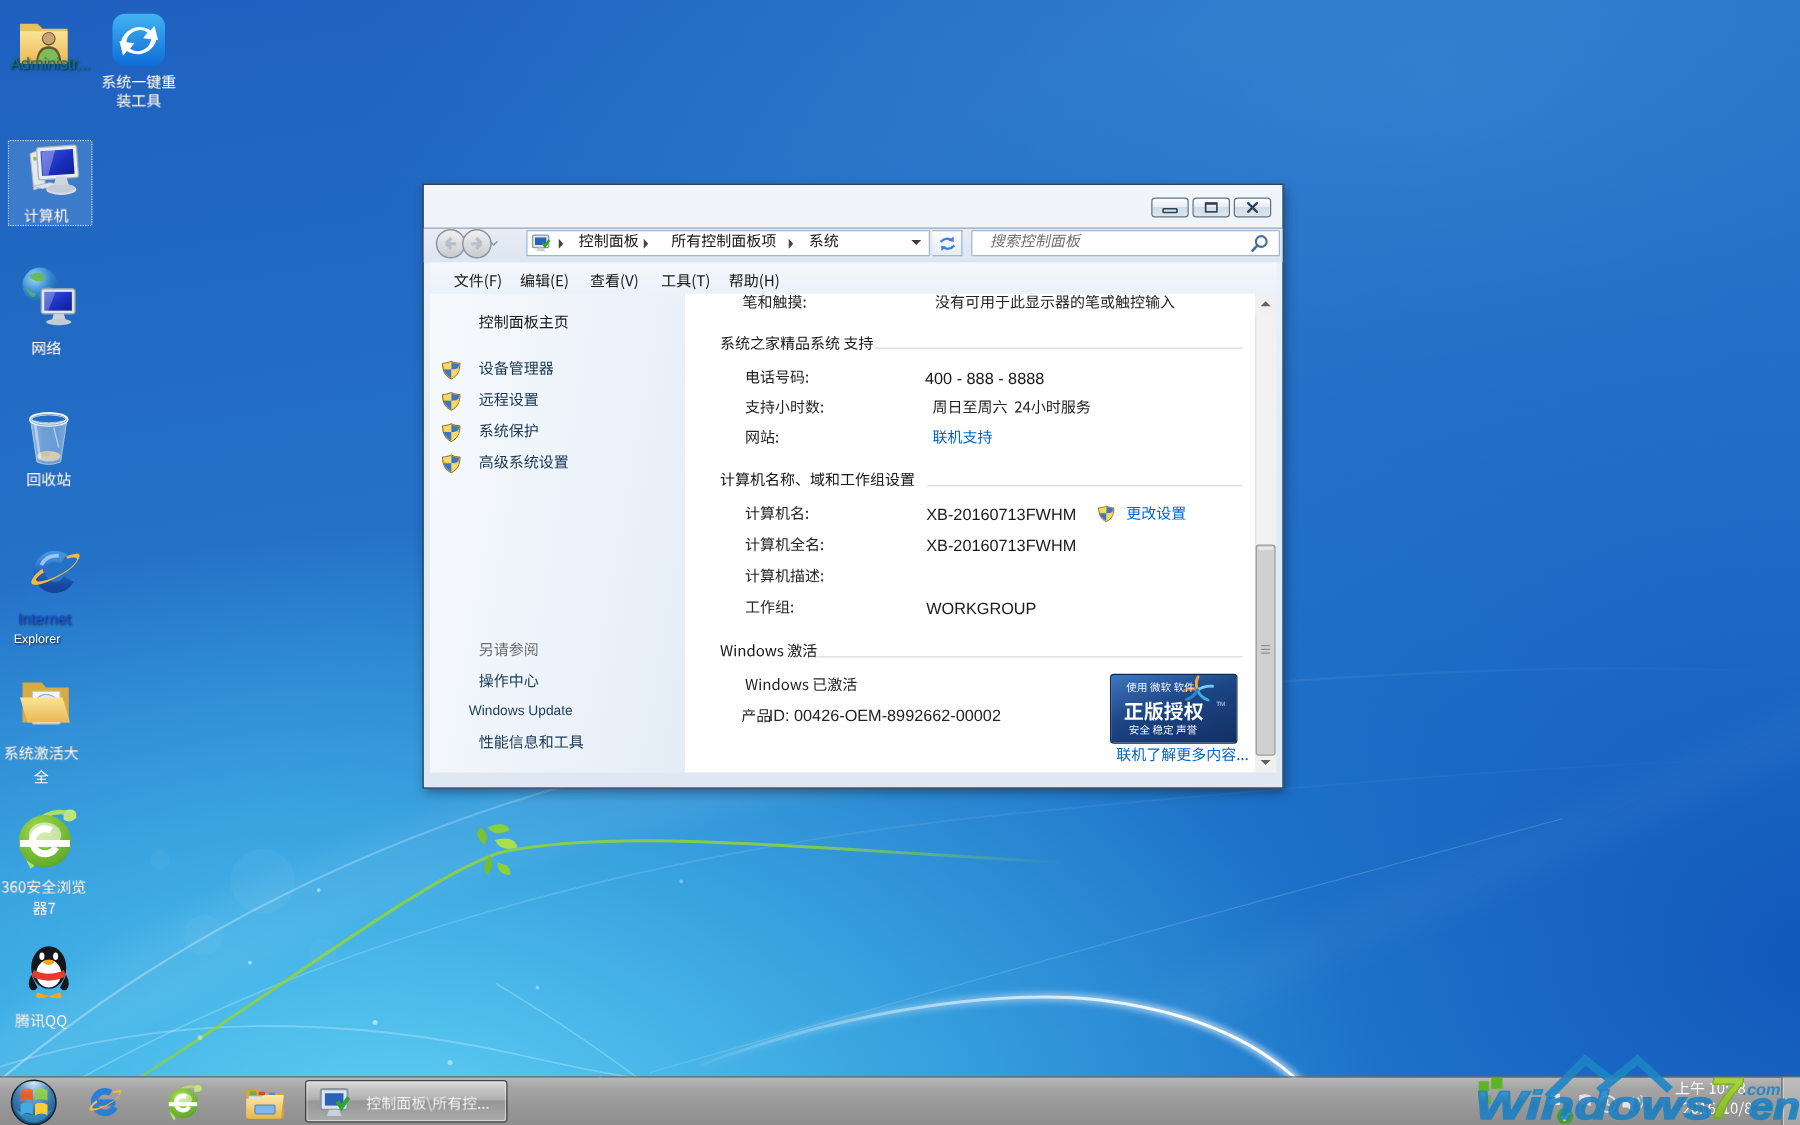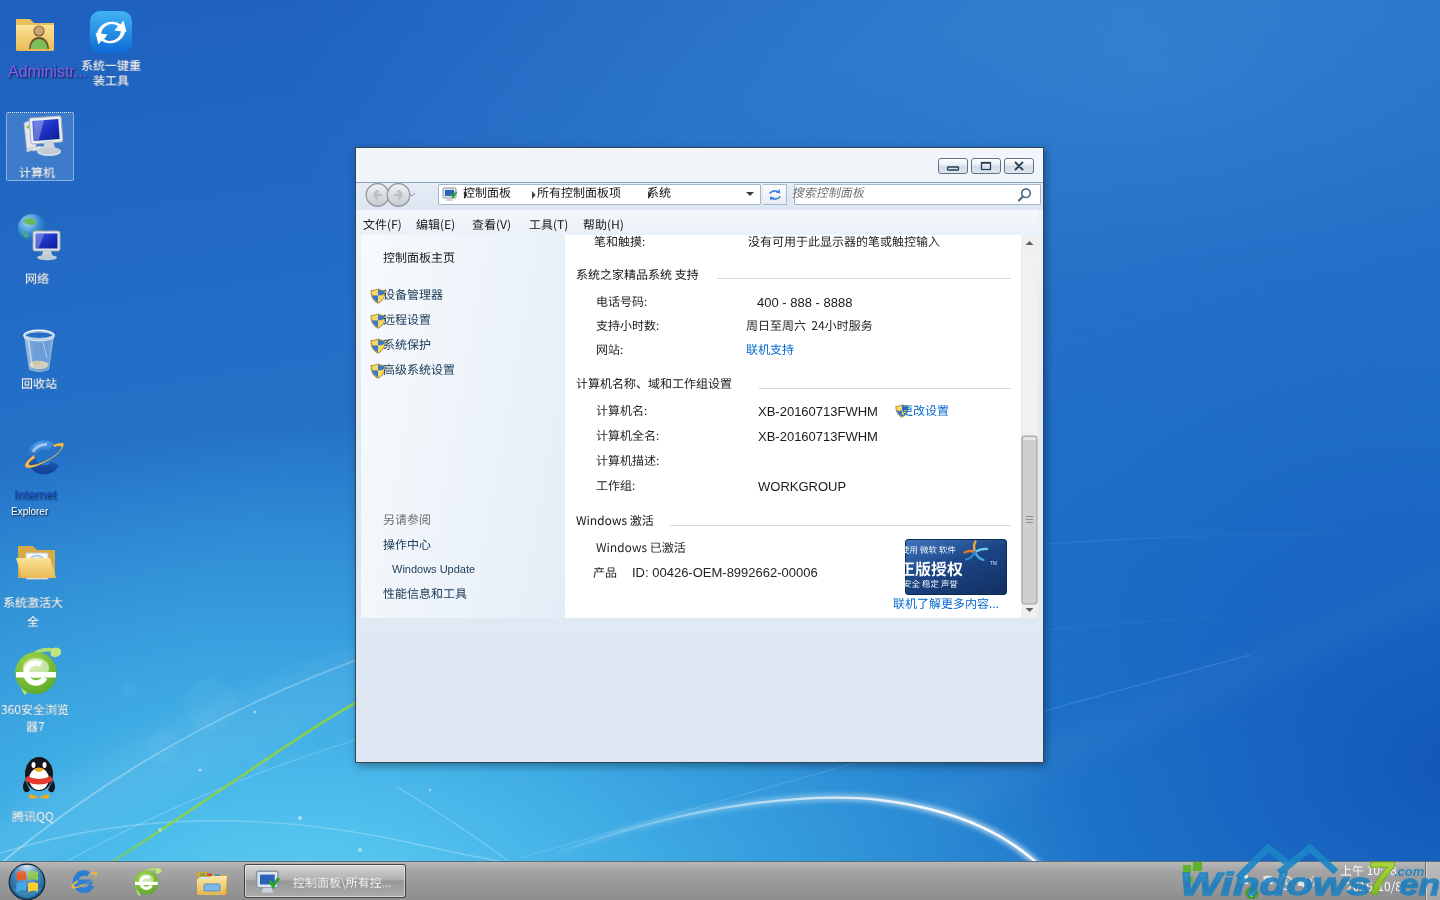--- a/index.html
+++ b/index.html
@@ -1,21 +1,21 @@
 <!DOCTYPE html>
 <html><head><meta charset="utf-8"><style>
 *{margin:0;padding:0;box-sizing:border-box}
 html,body{width:1440px;height:900px;overflow:hidden;font-family:"Liberation Sans",sans-serif;}
 #root{position:relative;width:1440px;height:900px;overflow:hidden}
 .abs{position:absolute}
 .lat{position:absolute;white-space:pre;line-height:1}
 svg{display:block}
 #cjk{position:absolute;left:0;top:0;pointer-events:none}
 
-#win{position:absolute;left:355px;top:147px;width:689px;height:616px;
+#win{position:absolute;left:338px;top:147px;width:689px;height:484px;
  border:1px solid #31465a;background:linear-gradient(#f2f6fb,#e2eaf4 40%,#dfe7f2);
  box-shadow:2px 3px 8px rgba(0,0,0,.35);}
 #navstrip{position:absolute;left:0;top:34px;width:687px;height:28px;
  background:linear-gradient(#e7edf6,#dce5f1);border-top:1px solid #8fa4ba;}
 #menubar{position:absolute;left:5px;top:62px;width:677px;height:25px;
  background:linear-gradient(#f4f8fc,#eaf1f8);}
 #navpane{position:absolute;left:5px;top:87px;width:204px;height:383px;
  background:linear-gradient(100deg,#f7fafd,#eaf1f9 70%,#e4edf7);}
 #content{position:absolute;left:209px;top:87px;width:456px;height:383px;background:#fff;}
 #vscroll{position:absolute;left:665px;top:87px;width:17px;height:383px;background:#f2f1f1;border-left:1px solid #e4e4e4;}
@@ -248,21 +248,21 @@
  <ellipse cx="19" cy="27" rx="10" ry="11" fill="#fff"></ellipse>
  <ellipse cx="13.5" cy="13" rx="2" ry="3" fill="#fff"></ellipse>
  <ellipse cx="24.5" cy="13" rx="2" ry="3" fill="#fff"></ellipse>
  <path d="M14 17 q5 -3 10 0 q-2 3 -5 3 q-3 0 -5 -3z" fill="#f5a81c"></path>
  <path d="M7 24 q12 6 24 0 l2 5 q-14 7 -28 0 z" fill="#e43b2f"></path>
  <path d="M5 28 q-4 8 0 12 q3 1 5 -2 z" fill="#14171c"></path>
  <path d="M33 28 q4 8 0 12 q-3 1 -5 -2 z" fill="#14171c"></path>
  <path d="M10 42 q-3 4 1 4.5 q5 0.5 8 -1.5 z" fill="#f5a81c"></path>
  <path d="M28 42 q3 4 -1 4.5 q-5 0.5 -8 -1.5 z" fill="#f5a81c"></path>
 </svg>
-<span class="lat" style="left:8px;top:64px;font-size:16px;color:#8b5cf6;text-shadow:1px 1px 2px rgba(0,0,0,.8)">Administr...</span>
+<span class="lat" style="left:8px;top:44px;font-size:13px;color:#0f766e;text-shadow:1px 1px 2px rgba(0,0,0,.8)">Administr...</span>
 <span class="lat" style="left:14px;top:489px;font-size:12.5px;color:#1d4ed8;text-shadow:1px 1px 2px rgba(0,0,0,.8)">Internet</span>
 <span class="lat" style="left:11px;top:507px;font-size:10px;color:#fff;text-shadow:1px 1px 2px rgba(0,0,0,.8)">Explorer</span>
 
 <div id="win">
  <div class="capbtn" style="left:582px">
         <svg width="28" height="14" viewBox="0 0 28 14">
           <rect x="8.5" y="8" width="11" height="3" rx="0.5" fill="none" stroke="#2a4257" stroke-width="1.3"></rect>
         </svg>
       </div>
  <div class="capbtn" style="left:615px">
@@ -365,21 +365,21 @@
 
  <div class="hr" style="left:361px;top:130px;width:294px"></div>
  <div class="hr" style="left:403px;top:240px;width:252px"></div>
  <div class="hr" style="left:314px;top:377px;width:341px"></div>
 
  <span class="lat" style="left:401px;top:148px;font-size:13px;color:#1a1a1a">400 - 888 - 8888</span>
  <span class="lat" style="left:402px;top:257px;font-size:13px;color:#1a1a1a">XB-20160713FWHM</span>
  <span class="lat" style="left:402px;top:282px;font-size:13px;color:#1a1a1a">XB-20160713FWHM</span>
  <span class="lat" style="left:402px;top:332px;font-size:13px;color:#1a1a1a">WORKGROUP</span>
  <span class="lat" style="left:36px;top:416px;font-size:11px;color:#1c3a57">Windows Update</span>
- <span class="lat" style="left:276px;top:418px;font-size:13px;color:#242424">ID: 00426-OEM-8992662-00006</span>
+ <span class="lat" style="left:276px;top:418px;font-size:13px;color:#242424">ID: 00426-OEM-8992662-00002</span>
 
  <div class="abs" style="left:549px;top:391px;width:102px;height:56px;border-radius:3px;border:1px solid #0c2a52;background:linear-gradient(160deg,#3e76c0,#1c4584 45%,#122f63)"></div>
  <svg class="abs" style="left:598px;top:391px" width="46" height="28" viewBox="0 0 46 28">
   <g fill="none" stroke-width="2.3" stroke-linecap="round">
    <path d="M21 13 C 19.5 9 19.5 6 21.5 2.5" stroke="#f2a93b"></path>
    <path d="M21 13 C 17 11.5 14 11.5 10.5 13.5" stroke="#e8772e"></path>
    <path d="M21 13 C 25 10.5 28.5 9.5 33 10" stroke="#6fd0f0"></path>
    <path d="M21 13 C 22.5 17 25 19.5 29.5 21" stroke="#46aee0"></path>
    <path d="M21 13 C 19 17 16.5 19.5 12 20.5" stroke="#2e86c8"></path>
   </g>

